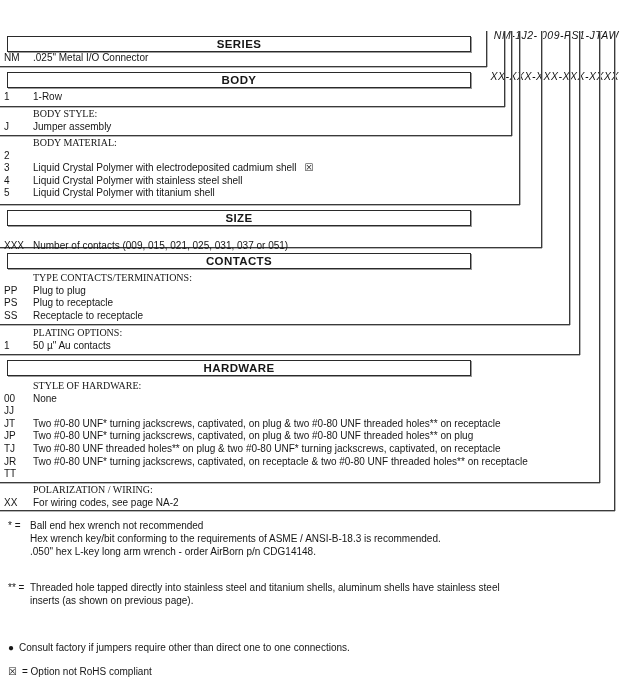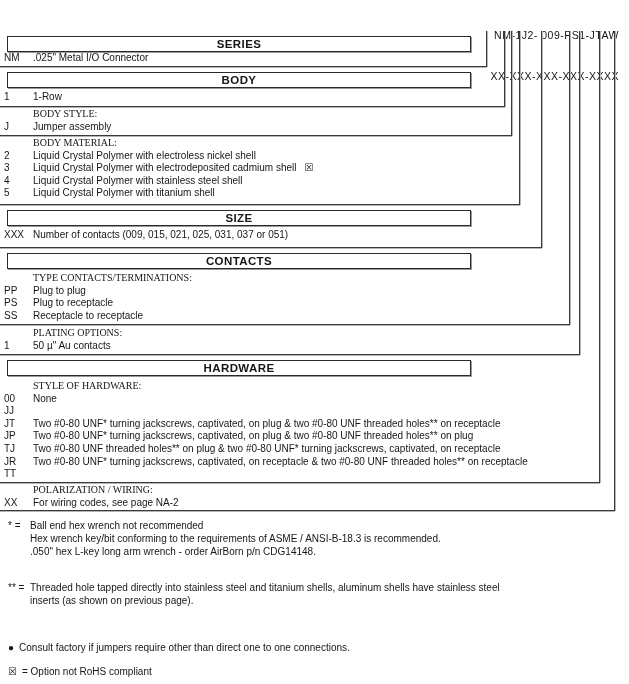--- a/index.html
+++ b/index.html
@@ -1,19 +1,19 @@
 <!DOCTYPE html>
 <html><head>
 <meta charset="utf-8">
 <style>
   html,body{margin:0;padding:0;background:#fff;}
   .page{position:relative;width:629px;height:684px;background:#ffffff;overflow:hidden;
         font-family:"Liberation Sans","DejaVu Sans",sans-serif;color:#161616;}
   .pn{position:absolute;top:2px;right:10px;text-align:right;font-size:10.5px;
-      letter-spacing:0.5px;line-height:13.5px;white-space:pre;color:#141414;}
+      letter-spacing:0.5px;line-height:13.5px;white-space:pre;color:#141414;font-style:italic;}
   .hdr{position:absolute;left:7px;width:462px;border:1.6px solid #2a2a2a;background:#fff;
        box-shadow:1px 1px 0 #9a9a9a;text-align:center;font-weight:bold;font-size:11.5px;
        line-height:14px;letter-spacing:0.4px;height:14px;}
   .grp{position:absolute;left:4px;width:600px;font-size:10px;line-height:12.6px;}
   .grp .label{margin-left:29px;font-family:Liberation Serif, serif;}
   .row{display:flex;}
   .row .code{width:29px;flex:none;}
   .row .desc{flex:none;white-space:pre;}
   .flag{margin-left:8px;font-size:10px;}
   .hline{position:absolute;left:0;height:0;border-top:1.4px solid #3a3a3a;box-shadow:0 1px 0 #b5b5b5;}
@@ -76,41 +76,40 @@
     <div class="label">BODY STYLE:</div>
     <div class="row">
       <span class="code">J</span>
       <span class="desc">Jumper assembly</span>
     </div>
   </div>
   <div class="grp" style="top:137px">
     <div class="label">BODY MATERIAL:</div>
     <div class="row">
       <span class="code">2</span>
-      <span class="desc">Liquid Crystal Polymer with electroless nickel shell</span>
     </div>
     <div class="row">
       <span class="code">3</span>
       <span class="desc">Liquid Crystal Polymer with electrodeposited cadmium shell</span>
       <span class="flag">☒</span>
     </div>
     <div class="row">
       <span class="code">4</span>
       <span class="desc">Liquid Crystal Polymer with stainless steel shell</span>
     </div>
     <div class="row">
       <span class="code">5</span>
       <span class="desc">Liquid Crystal Polymer with titanium shell</span>
     </div>
   </div>
 
   <div class="hdr" style="top:210px">
     <span>SIZE</span>
   </div>
-  <div class="grp" style="top:229px">
+  <div class="grp" style="top:240px">
     <div class="row">
       <span class="code">XXX</span>
       <span class="desc">Number of contacts (009, 015, 021, 025, 031, 037 or 051)</span>
     </div>
   </div>
 
   <div class="hdr" style="top:253px">
     <span>CONTACTS</span>
   </div>
   <div class="grp" style="top:272px">

